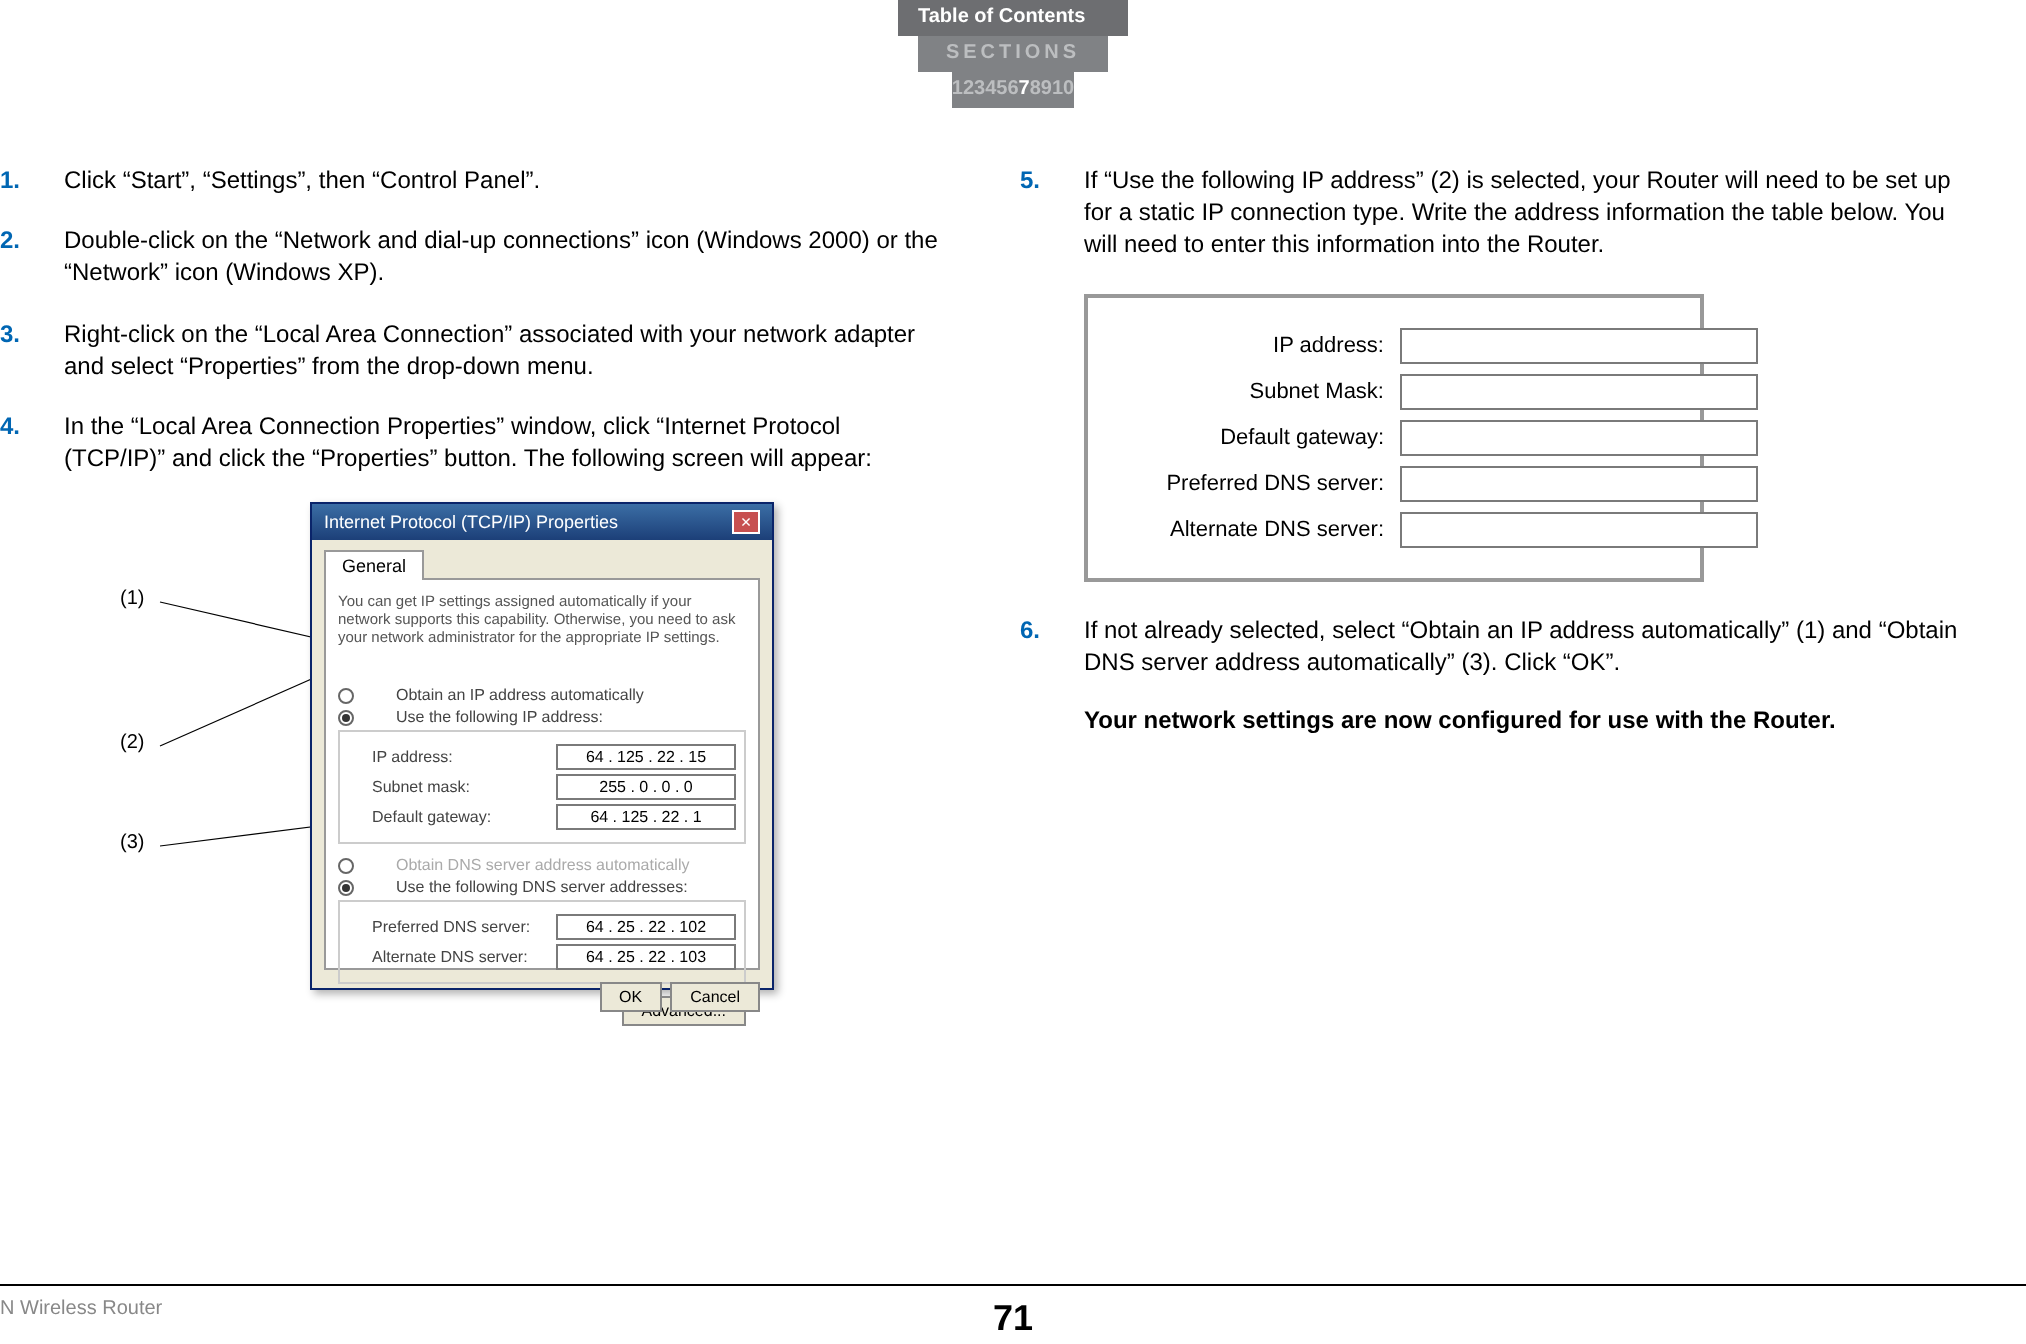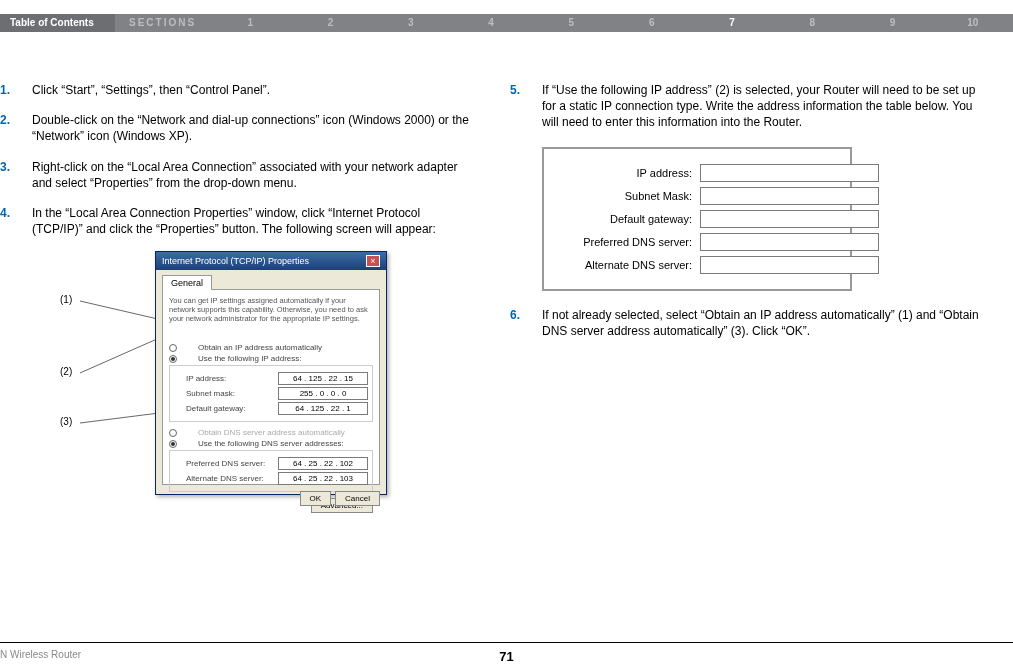--- a/index.html
+++ b/index.html
@@ -10,21 +10,22 @@
     background: #fff;
     width: 1013px;
     height: 672px;
     position: relative;
   }
   .nav {
     display: flex;
     height: 32px;
     font-size: 10px;
     color: #fff;
-    align-items: flex-end;
+    align-items: center;
+    flex-direction: column;
   }
   .nav-toc {
     background: #6d6e71;
     padding: 0 10px;
     font-weight: bold;
     line-height: 18px;
     width: 115px;
   }
   .nav-sections {
     background: #808285;
@@ -188,21 +189,21 @@
     left: 0; right: 0;
     border-top: 1px solid #000;
     padding-top: 6px;
     font-size: 10px;
     color: #888;
   }
   .footer .pn {
     text-align: center;
     font-weight: bold;
     color: #000;
-    font-size: 13px;
+    font-size: 18px;
     position: absolute;
     left: 50%; transform: translateX(-50%);
     top: 6px;
   }
 </style>
 </head>
 <body>
 
 <div class="nav">
   <div class="nav-toc">Table of Contents</div>
@@ -337,19 +338,20 @@
       <div class="ip-row">
           <div class="ip-label">Alternate DNS server:</div>
           <input class="ip-input" style="">
         </div>
     </div>
 
     <div class="step">
       <div class="step-num">6.</div>
       <div class="step-text">If not already selected, select “Obtain an IP address automatically” (1) and “Obtain DNS server address automatically” (3). Click “OK”.</div>
     </div>
+    <div class="final">Your network settings are now configured for use with the Router.</div>
   </div>
 </div>
 
 <div class="footer">
   <span>N Wireless Router</span>
   <span class="pn">71</span>
 </div>
 
 </body></html>

